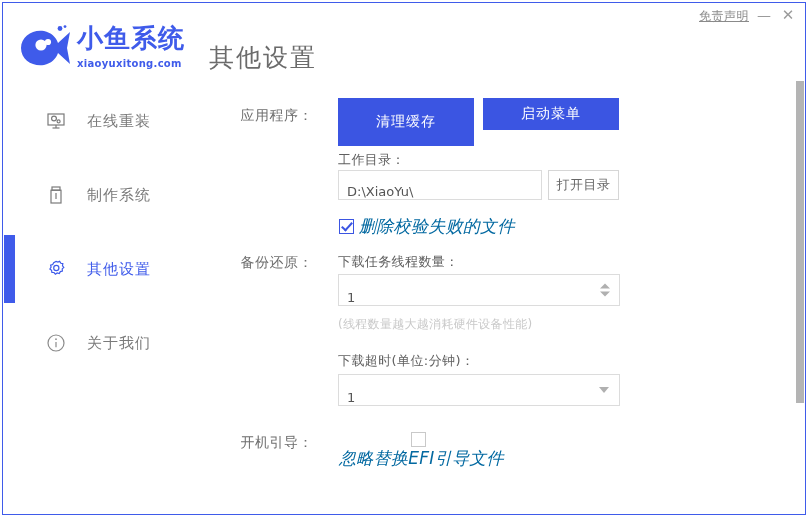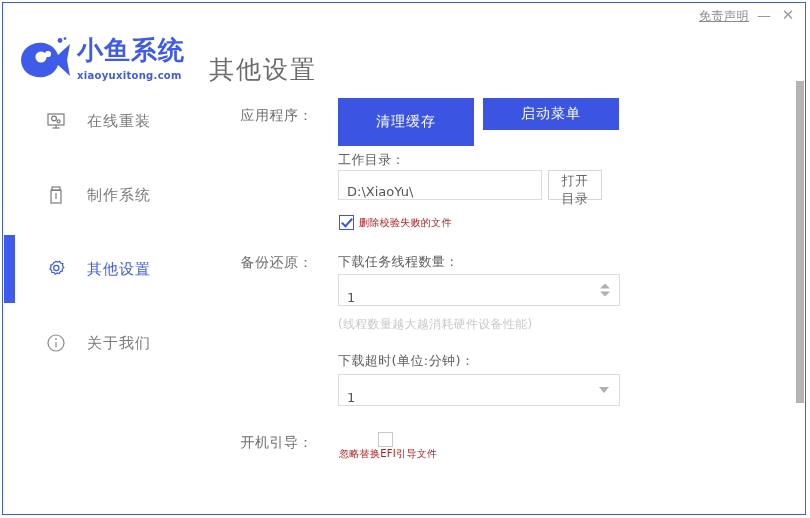--- a/index.html
+++ b/index.html
@@ -34,21 +34,21 @@
     color:#9b9b9b;
     font-size:14px;
     text-align:center;line-height:20px;
     cursor:pointer;
     user-select:none;
   }
   .winbtn.min{right:30px;}
   .winbtn.close{right:6px;font-size:15px;}
   
   .header{
-    position:absolute;left:0;top:12px;width:100%;height:86px;
+    position:absolute;left:0;top:0;width:100%;height:86px;
   }
   .logo-wrap{
     position:absolute;left:14px;top:22px;
     display:flex;align-items:flex-end;
   }
   .fish{
     position:relative;width:56px;height:46px;margin-right:4px;
   }
   .brand-text{
     display:flex;flex-direction:column;justify-content:flex-end;
@@ -157,21 +157,21 @@
     border:1px solid #c9c9c9;background:#ffffff;
     margin-right:5px;position:relative;flex:none;
   }
   .cbox.on{border-color:#3b55e2;}
   .cbox.on:after{
     content:"";position:absolute;left:4px;top:0px;
     width:4px;height:9px;
     border:solid #3b55e2;border-width:0 2px 2px 0;
     transform:rotate(42deg);
   }
-  .check-label{font-size:10px;color:#b91c1c;letter-spacing:0.3px;}
+  .check-label{font-size:17px;color:#0369a1;letter-spacing:0.3px;font-style:italic;}
   .hint{
     position:absolute;font-size:12px;color:#c9c9c9;letter-spacing:0.3px;
   }
   
   .scroll-track{
     position:absolute;right:0px;top:58px;width:9px;height:453px;
     background:#ffffff;
   }
   .scroll-thumb{
     position:absolute;right:1px;top:78px;width:8px;height:322px;
@@ -271,21 +271,21 @@
 
     <button class="btn-primary" style="left:129px;top:9px;width:136px;height:48px;">清理缓存</button>
     <button class="btn-primary" style="left:274px;top:9px;width:136px;height:32px;">启动菜单</button>
 
     <div class="field-label" style="left:129px;top:62px;">工作目录：</div>
 
     <div class="textbox" style="left:129px;top:81px;width:204px;height:30px;">
       <span>D:\XiaoYu\</span>
     </div>
 
-    <button class="btn-plain" style="left:339px;top:81px;width:54px;height:30px;">打开目录</button>
+    <button class="btn-plain" style="left:339px;top:81px;width:71px;height:30px;">打开目录</button>
 
     <div class="check-row" style="left:130px;top:126px;">
       <span class="cbox on"></span>
       <span class="check-label">删除校验失败的文件</span>
     </div>
 
     <div class="row-label" style="left:8px;top:165px;">备份还原：</div>
 
     <div class="field-label" style="left:129px;top:164px;">下载任务线程数量：</div>
 

